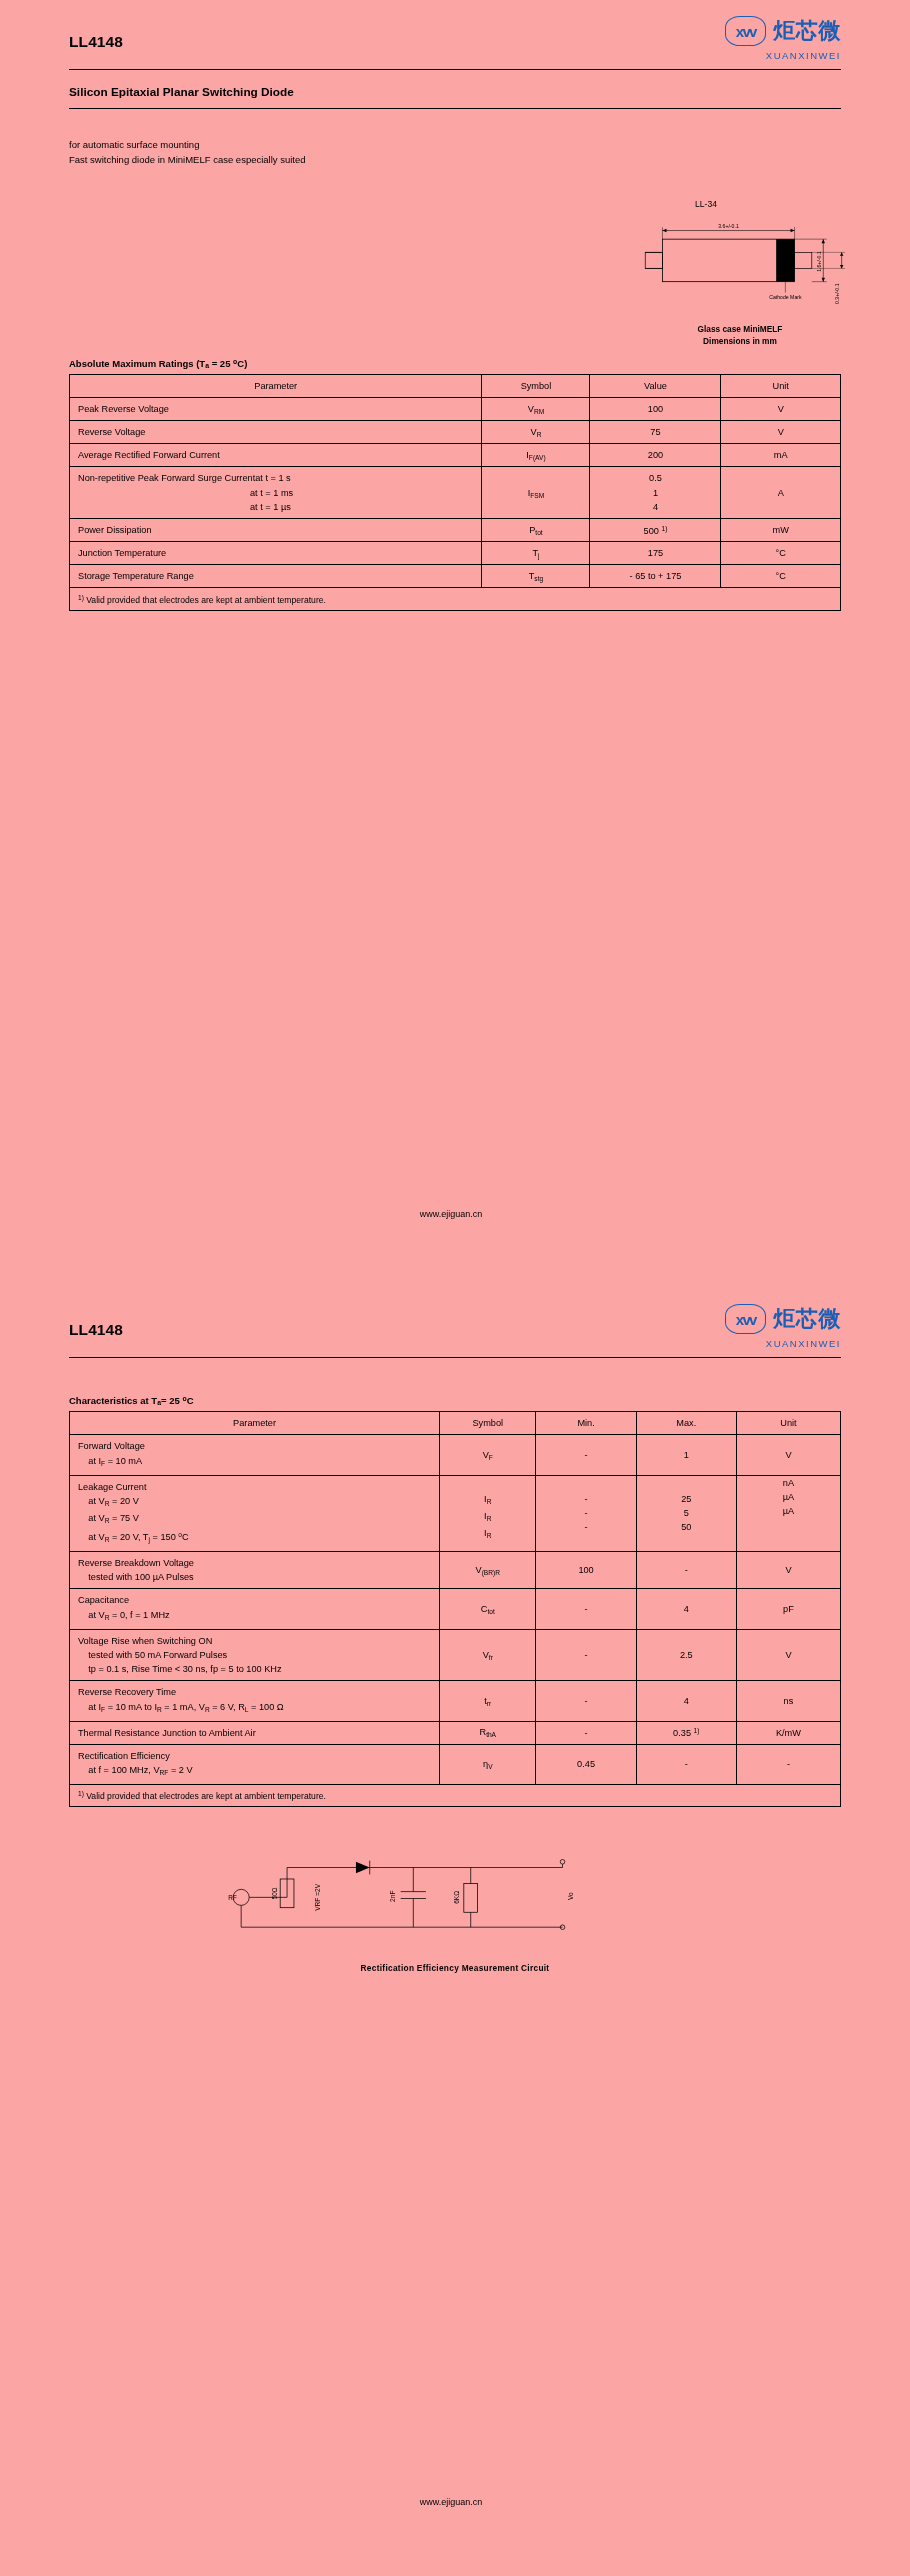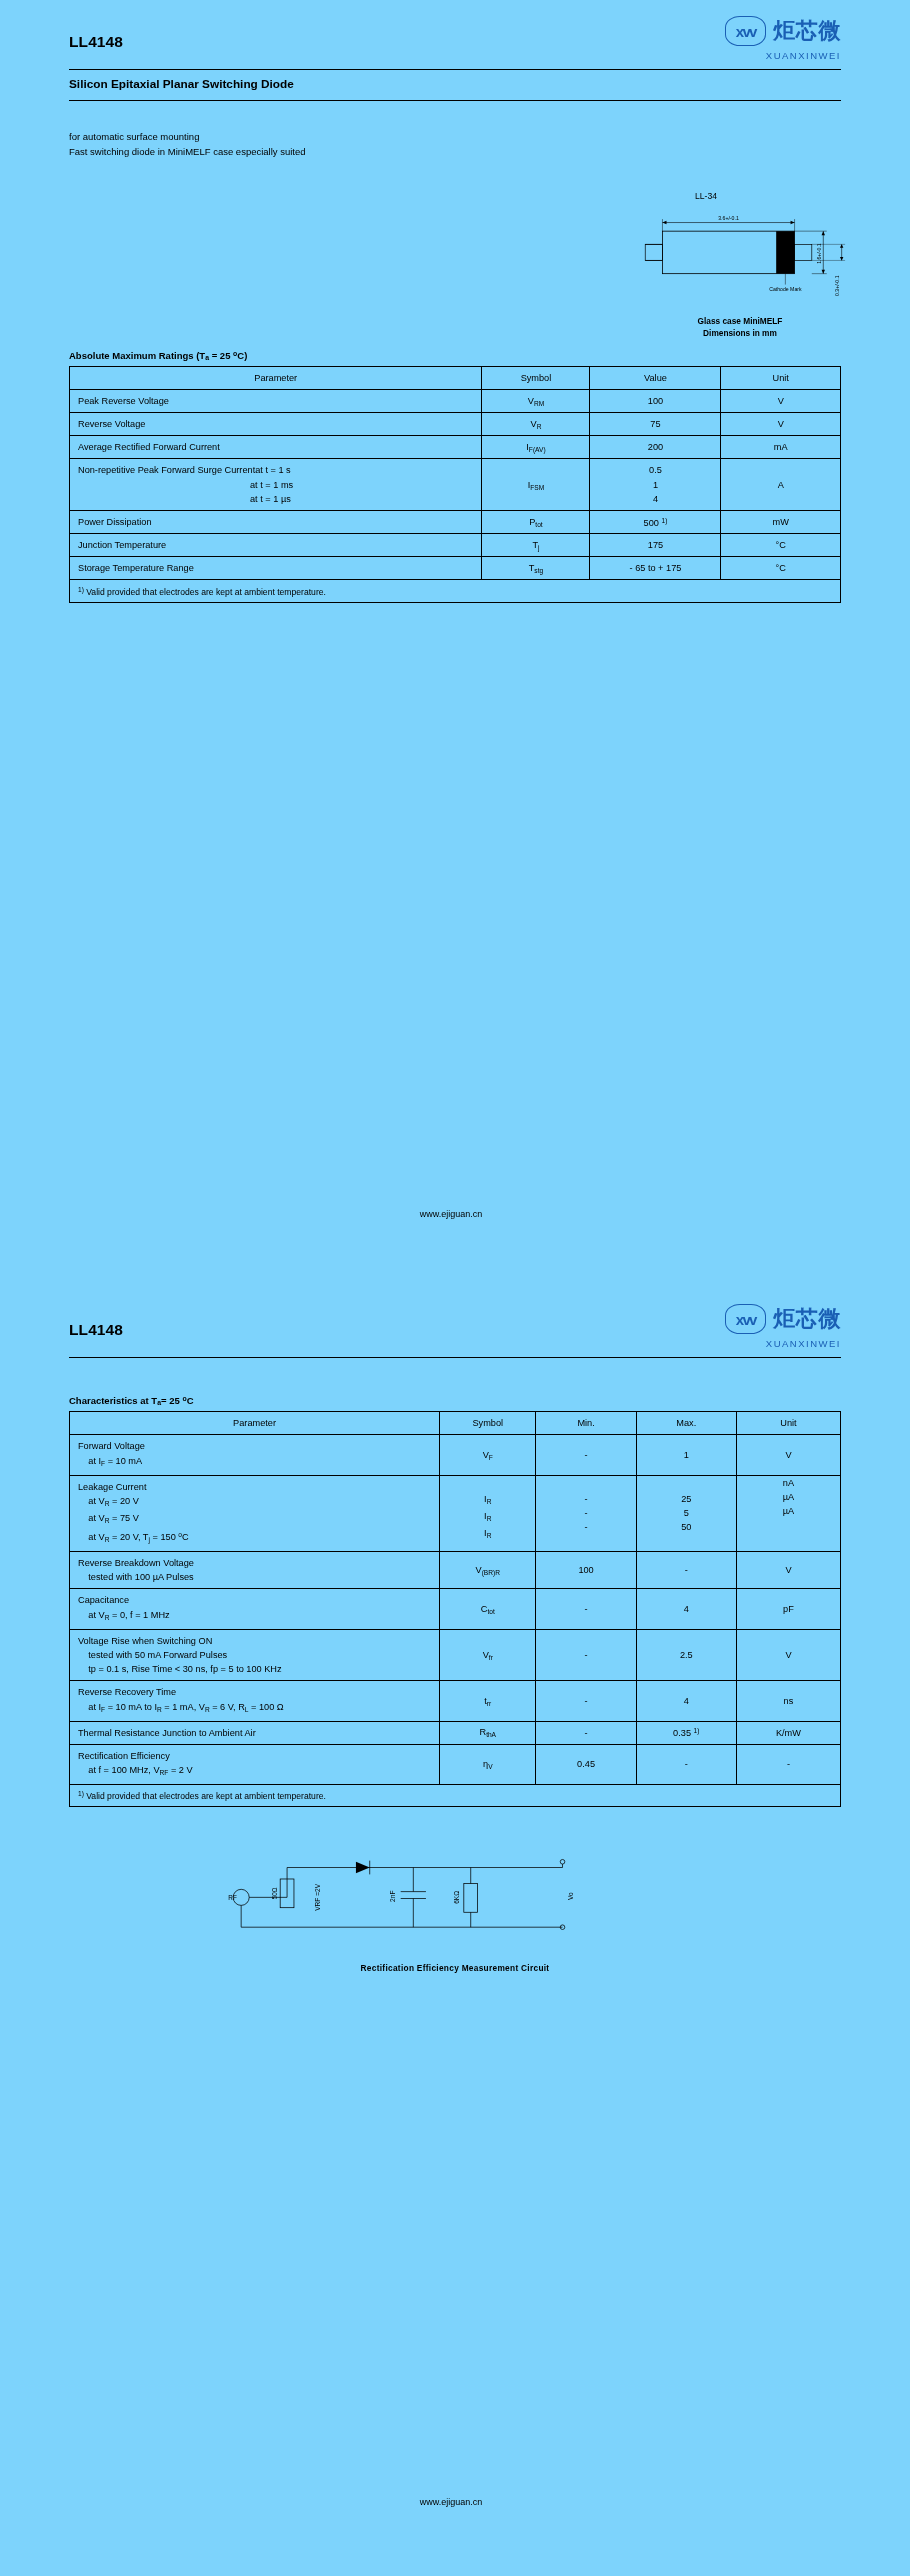--- a/index.html
+++ b/index.html
@@ -6,21 +6,21 @@
     margin: 0;
     padding: 0;
     background: #f0f0f0;
   }
   body {
     font-family: "Liberation Sans", sans-serif;
     color: #000;
   }
   .page {
     width: 910px;
-    background: #7dd3fc;
+    background: #fca5a5;
     margin: 0 auto;
     position: relative;
   }
   .sheet {
     position: relative;
     width: 910px;
     height: 1288px;
     box-sizing: border-box;
     overflow: hidden;
   }
@@ -94,21 +94,21 @@
     width: 100%;
   }
   .rule-thin {
     border-bottom: 0.7px solid #000;
     width: 100%;
   }
 
   .subtitle {
     font-size: 11.8px;
     font-weight: bold;
-    margin-top: 7px;
+    margin-top: 15px;
   }
   .intro {
     font-size: 9.5px;
     line-height: 15px;
     margin-top: 27.5px;
   }
 
   
   .pkg-area {
     position: relative;

